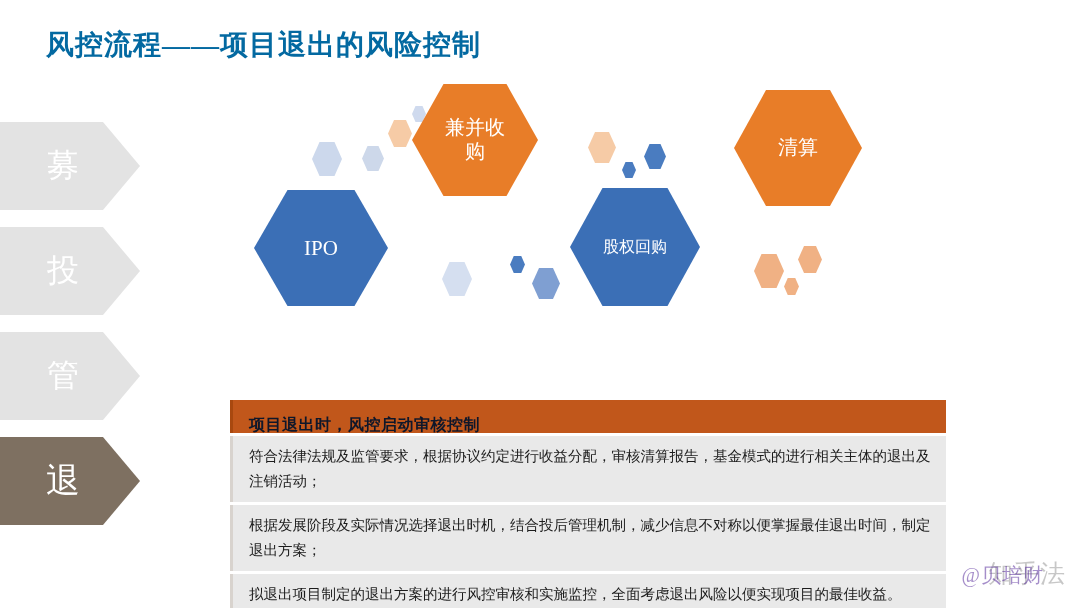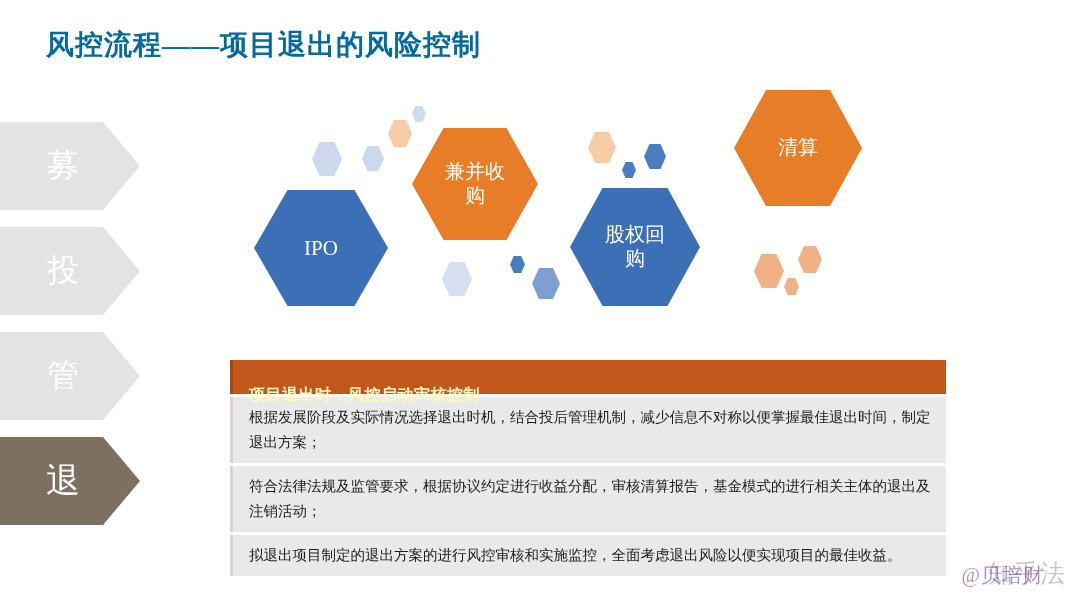--- a/index.html
+++ b/index.html
@@ -55,27 +55,28 @@
   .hex-big-orange{background:#e87d28;}
   .deco{
     position:absolute;
     clip-path:polygon(25% 0%, 75% 0%, 100% 50%, 75% 100%, 25% 100%, 0% 50%);
   }
 
   
   .panel{position:absolute;left:230px;top:360px;width:716px;}
   .panel-head{
     background:#c1571b;
-    color:#fef9c3;
+    color:#0f172a;
     font-size:16px;font-weight:700;
-    padding:25px 0 9px 16px;
+    padding:15px 0 9px 16px;
     letter-spacing:.5px;
     border-left:3px solid #a8480f;
     box-sizing:border-box;
     height:33px;
+    margin-top:40px;
   }
   .panel-row{
     background:#e9e9e9;
     color:#1c1c1c;
     font-size:14.5px;
     line-height:1.72;
     padding:8px 14px 8px 16px;
     margin-top:3px;
     border-left:3px solid #d8d3ce;
     box-sizing:border-box;
@@ -142,36 +143,36 @@
     <div class="deco" style="left:292px;top:198px;width:28px;height:31px;background:#7f9fd2;"></div>
 
     <div class="deco" style="left:514px;top:184px;width:30px;height:34px;background:#f0b184;"></div>
     <div class="deco" style="left:558px;top:176px;width:24px;height:27px;background:#f0b184;"></div>
     <div class="deco" style="left:544px;top:208px;width:15px;height:17px;background:#f0b184;"></div>
 
     <div class="hex hex-big-blue" style="left:14px;top:120px;width:134px;height:116px;font-size:21px;font-family:Liberation Serif, serif;">
       <span class="hx-label">IPO</span>
     </div>
 
-    <div class="hex hex-big-orange" style="left:172px;top:14px;width:126px;height:112px;font-size:20px;margin-top:44px;">
+    <div class="hex hex-big-orange" style="left:172px;top:14px;width:126px;height:112px;font-size:20px;">
       <span class="hx-label" style="max-width:72px;">兼并收购</span>
     </div>
 
-    <div class="hex hex-big-blue" style="left:330px;top:118px;width:130px;height:118px;font-size:20px;">
+    <div class="hex hex-big-blue" style="left:330px;top:118px;width:130px;height:118px;font-size:16px;">
       <span class="hx-label" style="max-width:76px;">股权回购</span>
     </div>
 
     <div class="hex hex-big-orange" style="left:494px;top:20px;width:128px;height:116px;font-size:20px;">
       <span class="hx-label">清算</span>
     </div>
   </div>
 
   <div class="panel">
     <div class="panel-head">项目退出时，风控启动审核控制</div>
+    <div class="panel-row">符合法律法规及监管要求，根据协议约定进行收益分配，审核清算报告，基金模式的进行相关主体的退出及注销活动；</div>
     <div class="panel-row">根据发展阶段及实际情况选择退出时机，结合投后管理机制，减少信息不对称以便掌握最佳退出时间，制定退出方案；</div>
-    <div class="panel-row">符合法律法规及监管要求，根据协议约定进行收益分配，审核清算报告，基金模式的进行相关主体的退出及注销活动；</div>
     <div class="panel-row">拟退出项目制定的退出方案的进行风控审核和实施监控，全面考虑退出风险以便实现项目的最佳收益。</div>
   </div>
 
   <div class="wm">知乎法</div>
   <div class="wm2">@贝培财</div>
 
 </div>
 
 </body></html>

